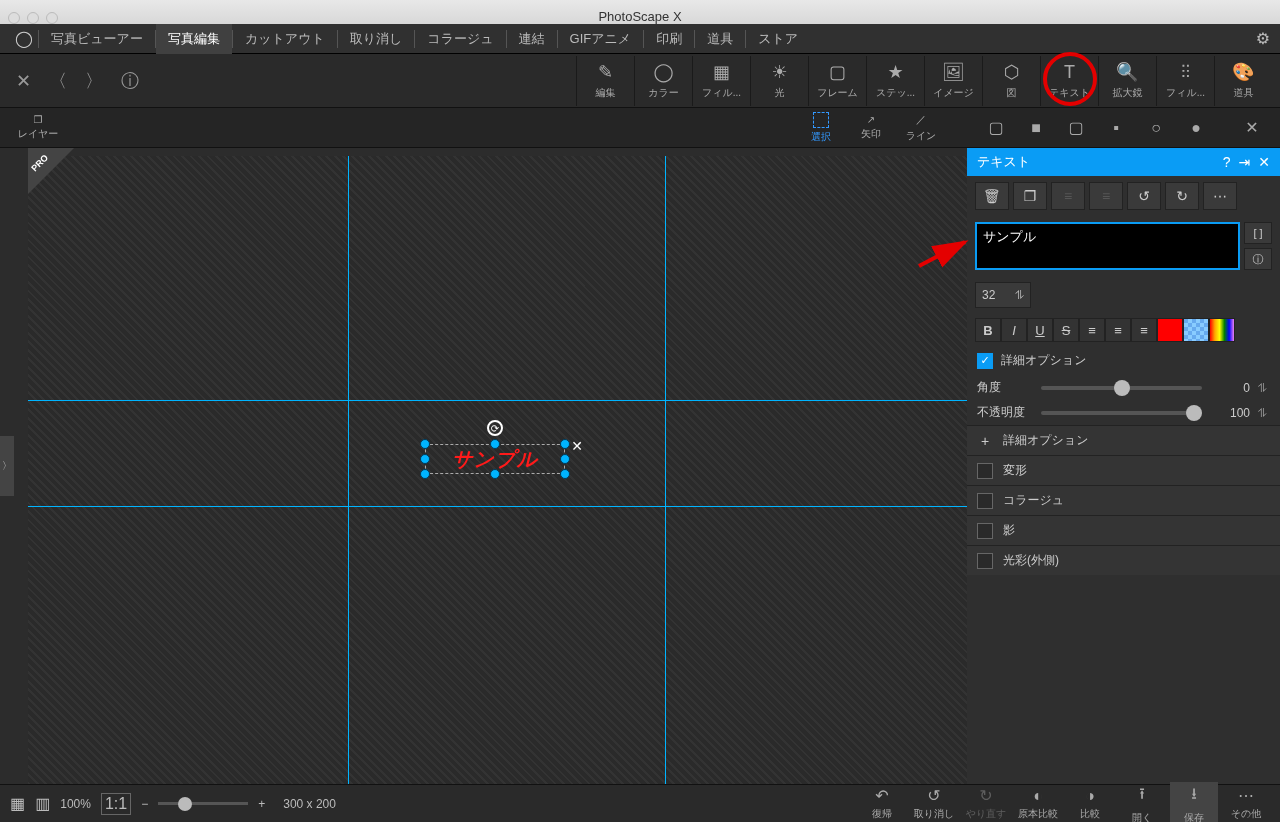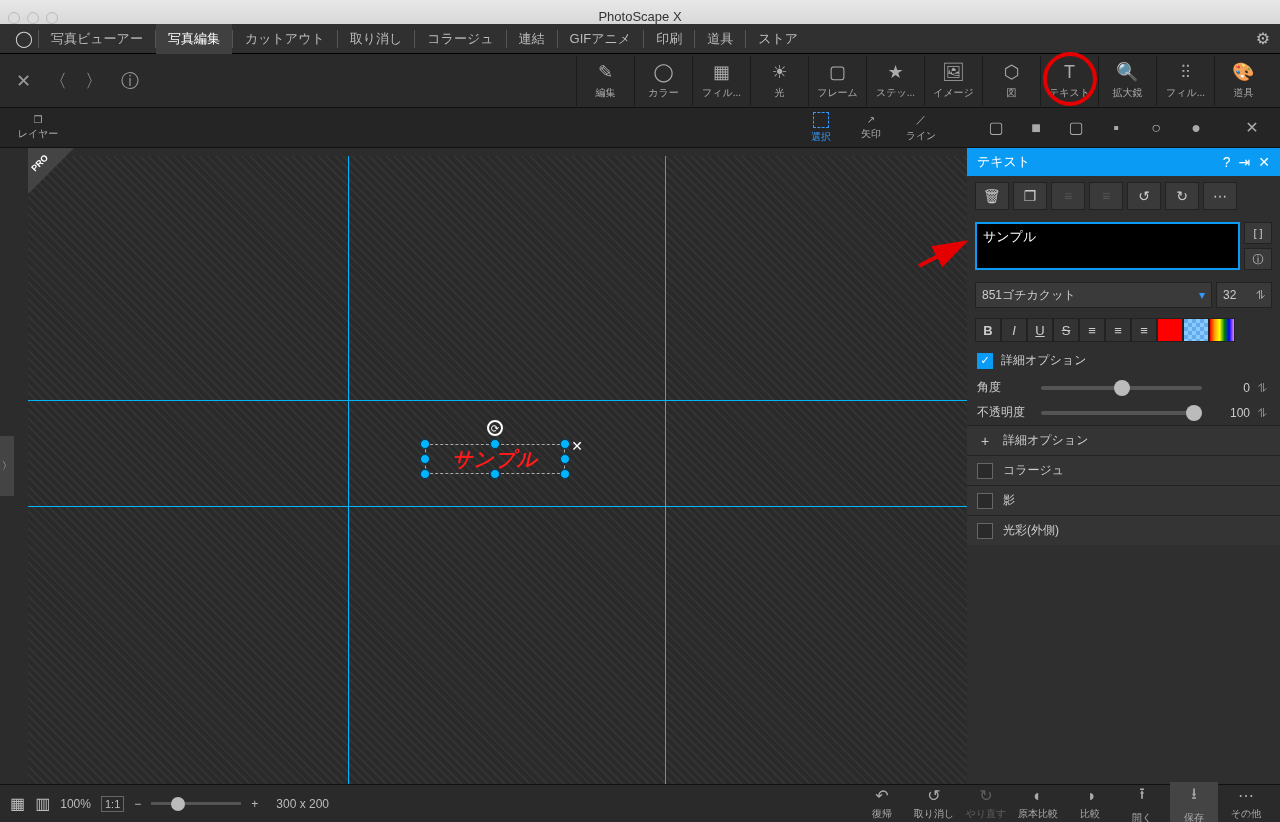--- a/index.html
+++ b/index.html
@@ -254,24 +254,20 @@
       <svg class="arrow" style="left:-50px; top:20px; width:56px; height:34px;">
         <defs>
             <marker id="ah2" markerWidth="10" markerHeight="10" refX="8" refY="3" orient="auto">
               <path d="M0,0 L0,6 L9,3 z" fill="#e40000"></path>
             </marker>
           </defs>
         <line x1="2" y1="30" x2="48" y2="6" stroke="#e40000" stroke-width="4" marker-end="url(#ah2)"></line>
       </svg>
     </div>
     <div class="panel-row">
-      <div class="font-select">
-        <span>851ゴチカクット</span>
-        <span style="color:#3399ff;">▾</span>
-      </div>
       <div class="size-spin">
         <span>32</span>
         <span>⥮</span>
       </div>
     </div>
     <div class="style-row">
       <div class="style-btn">
           <b>B</b>
         </div>
       <div class="style-btn">
@@ -310,40 +306,44 @@
       <span class="val">100</span>
       <span class="chev">⥮</span>
     </div>
     <div class="option-row header">
       <span class="plus">+</span>
       <span>詳細オプション</span>
     </div>
     <div id="option-rows">
         <div class="option-row">
           <div class="box"></div>
+          <span>変形</span>
+        </div>
+        <div class="option-row">
+          <div class="box"></div>
           <span>コラージュ</span>
         </div>
         <div class="option-row">
           <div class="box"></div>
           <span>影</span>
         </div>
         <div class="option-row">
           <div class="box"></div>
           <span>光彩(外側)</span>
         </div>
       </div>
   </div>
 </div>
 
 <div class="statusbar">
   <div class="sb-left">
     <span style="font-size:16px;">▦</span>
     <span style="font-size:16px;">▥</span>
     <span>100%</span>
-    <span style="border:1px solid #666; padding:1px 3px; font-size:11px;">1:1</span>
+    <span style="border:1px solid #666; padding:1px 3px; font-size:16px;">1:1</span>
     <span>−</span>
     <div class="zoom-slider">
         <div class="thumb"></div>
       </div>
     <span>+</span>
     <span style="margin-left:8px;">300 x 200</span>
   </div>
   <div class="sb-right">
     <div class="sb-btn">
         <span class="ico">↶</span>

